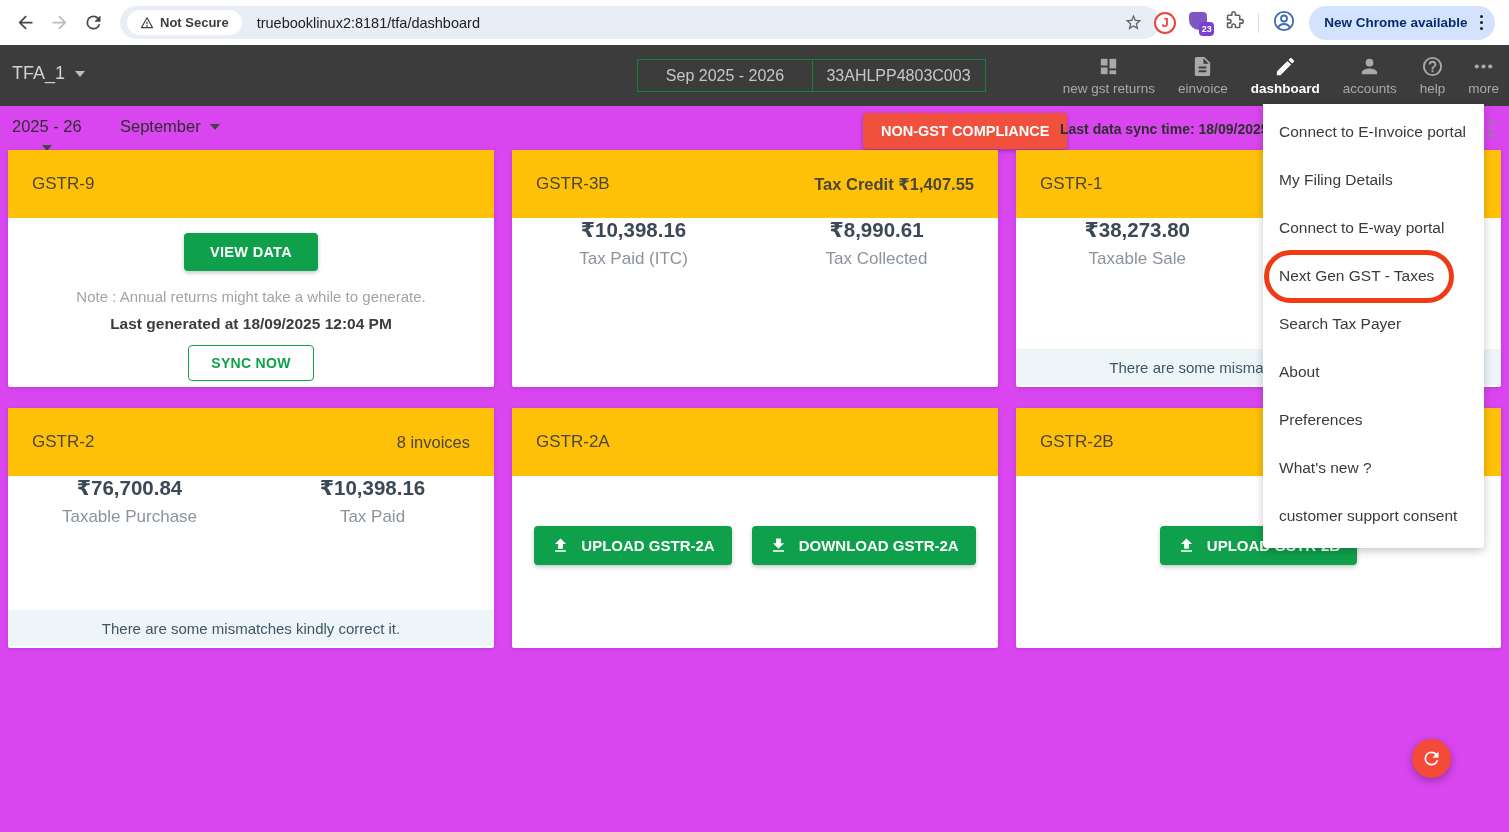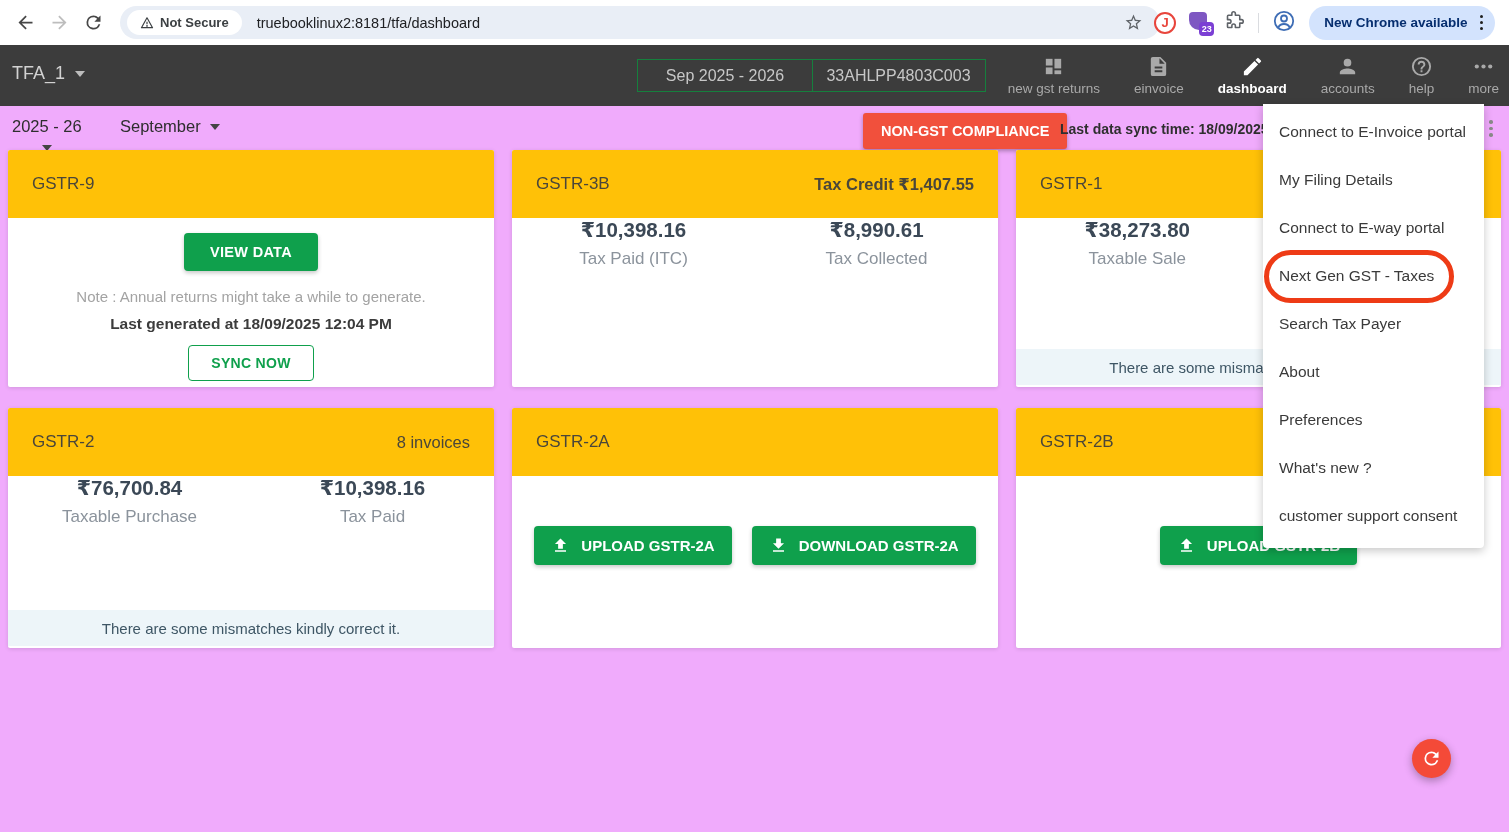--- a/index.html
+++ b/index.html
@@ -1,19 +1,19 @@
 <!DOCTYPE html>
 <html><head>
 <meta charset="utf-8">
 <style>
   * { margin:0; padding:0; box-sizing:border-box; }
   html,body { background:#e0e0e0; }
   .screen{
     position:relative; width:1509px; height:832px; overflow:hidden;
-    background:#f0abfc;
+    background:#d946ef;
     font-family:"Liberation Sans","DejaVu Sans",sans-serif;
   }
   
   .toolbar{position:absolute;left:0;top:0;width:1509px;height:45px;background:#ffffff;display:flex;align-items:center;}
   .tb-btn{width:34px;height:34px;display:flex;align-items:center;justify-content:center;border-radius:50%;flex:0 0 auto;}
   .tb-btn svg{width:21px;height:21px;}
   .back{margin-left:8px;}
   .omnibox{position:absolute;left:120px;top:6px;width:1040px;height:33px;background:#e9eef6;border-radius:17px;display:flex;align-items:center;padding:0 10px 0 7px;}
   .secchip{background:#ffffff;border-radius:14px;height:25px;display:flex;align-items:center;gap:6px;padding:0 13px;color:#3c4043;font-size:13px;font-weight:bold;}
   .secchip svg{width:14px;height:14px;}
@@ -31,21 +31,21 @@
   .updatepill{height:34px;background:#d3e3fd;border-radius:17px;display:flex;align-items:center;gap:8px;padding:0 8px 0 15px;color:#062e6f;font-size:13.5px;font-weight:bold;}
   .kebab{display:flex;flex-direction:column;gap:2.5px;padding:4px;}
   .kebab i{width:3.5px;height:3.5px;border-radius:50%;background:#1f1f1f;display:block;}
   
   .appnav{position:absolute;left:0;top:45px;width:1509px;height:61px;background:#3c3c3c;}
   .brand{position:absolute;left:12px;top:18px;color:#d2d2d2;font-size:18px;display:flex;align-items:center;gap:10px;}
   .caret-dn{width:0;height:0;border-left:5px solid transparent;border-right:5px solid transparent;border-top:6px solid #bdbdbd;}
   .navbox{position:absolute;top:14px;height:33px;border:1px solid #15803d;color:#c7c7c7;font-size:16px;display:flex;align-items:center;justify-content:center;}
   .box-period{left:637px;width:176px;}
   .box-gstin{left:812px;width:174px;border-left:none;}
-  .navitems{position:absolute;right:6px;top:0;height:61px;display:flex;align-items:center;gap:34px;padding-right:4px;}
+  .navitems{position:absolute;right:6px;top:0;height:61px;display:flex;align-items:center;gap:23px;padding-right:4px;}
   .navitem{display:flex;flex-direction:column;align-items:center;gap:3px;color:#a9a9a9;font-size:13.5px;}
   .navitem svg{width:23px;height:23px;fill:#a9a9a9;}
   .navitem.active{color:#ffffff;font-weight:bold;}
   .navitem.active svg{fill:#ffffff;}
   
   .filterbar{position:absolute;left:0;top:106px;width:1509px;height:44px;}
   .select{position:absolute;top:11px;display:flex;align-items:center;gap:9px;font-size:16.5px;color:#2e2e2e;}
   .sel-year{left:12px;flex-direction:column;}
   .sel-month{left:120px;}
   .select .caret-dn{border-top-color:#444;}

